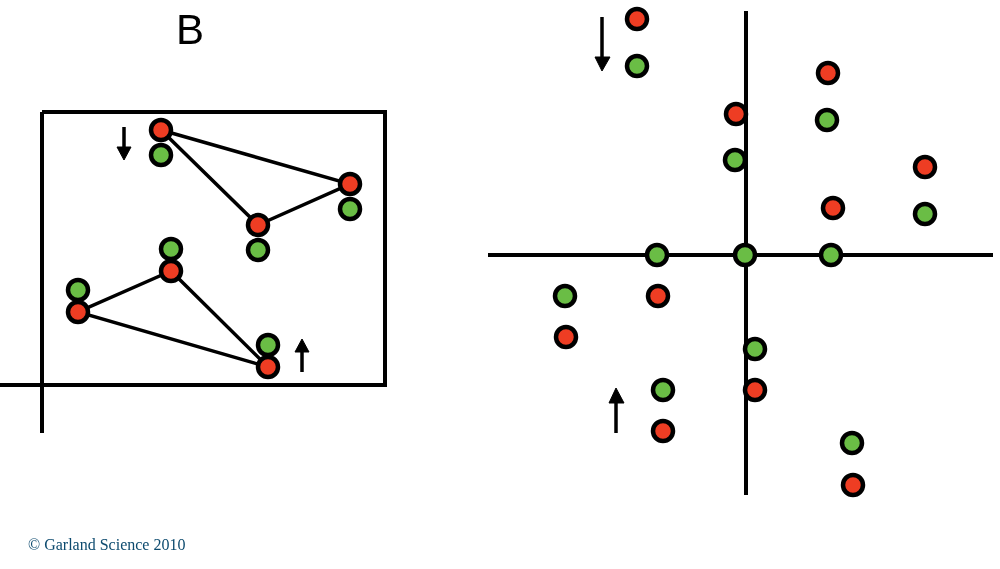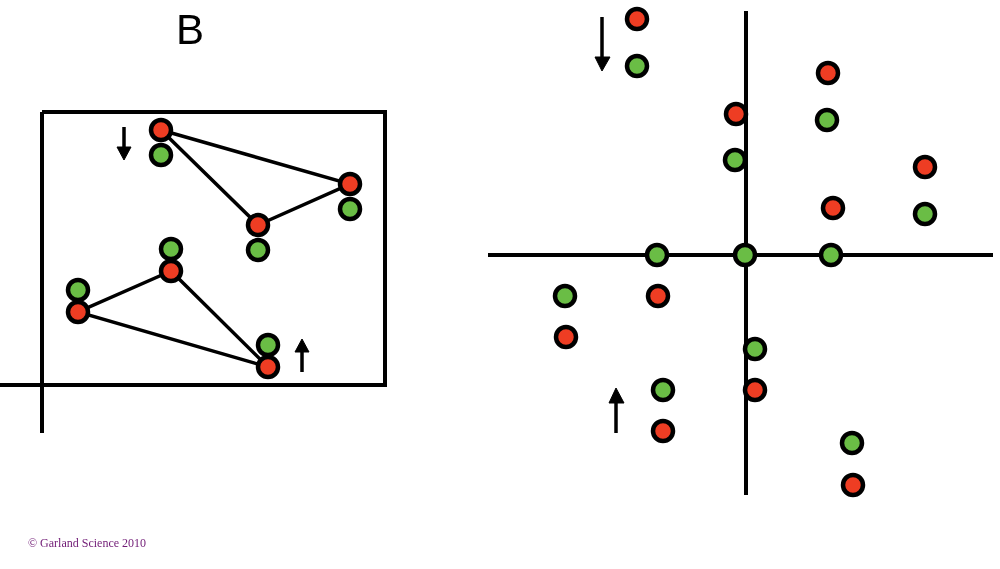--- a/index.html
+++ b/index.html
@@ -1,18 +1,18 @@
 <!DOCTYPE html>
 <html><head>
 <meta charset="utf-8">
 <style>
   html, body { margin: 0; padding: 0; background: #ffffff; }
   body { width: 1000px; height: 569px; position: relative; overflow: hidden; font-family: "Liberation Sans", sans-serif; }
   .panel-label { position: absolute; left: 176px; top: 6px; font-size: 42px; color: #000; font-family: "Liberation Sans", sans-serif; }
-  .credit { position: absolute; left: 28px; top: 536px; font-size: 12px; color: #701a75; font-family: "Liberation Serif", serif; }
+  .credit { position: absolute; left: 28px; top: 536px; font-size: 16px; color: #0c4a6e; font-family: "Liberation Serif", serif; }
   svg { position: absolute; left: 0; top: 0; }
 </style>
 </head>
 <body>
 
 <div class="panel-label">B</div>
 
 <svg width="1000" height="569">
 
   <g stroke="#000" stroke-width="4" fill="none">

